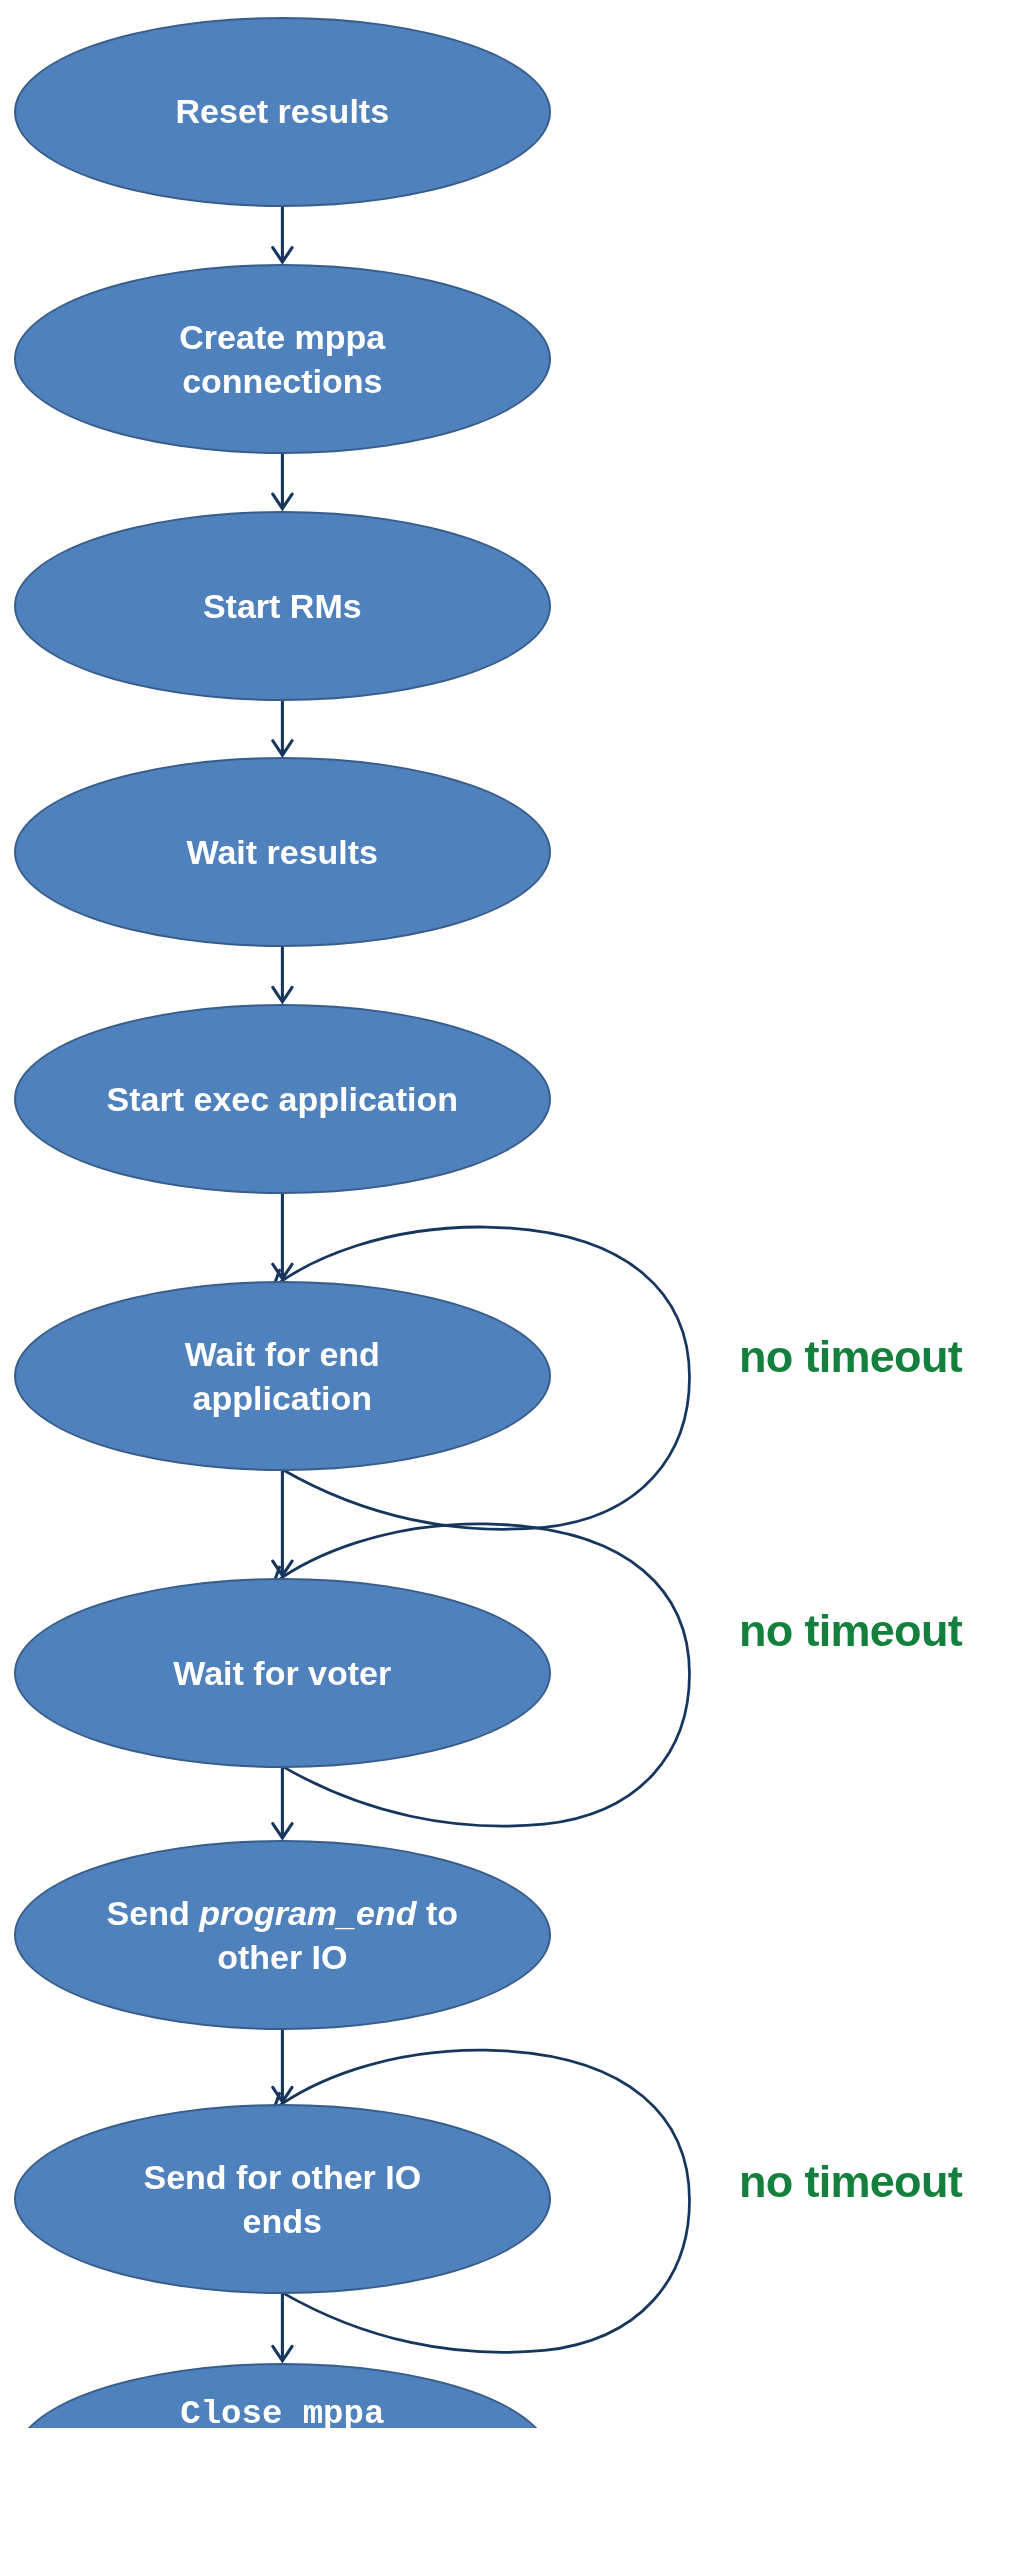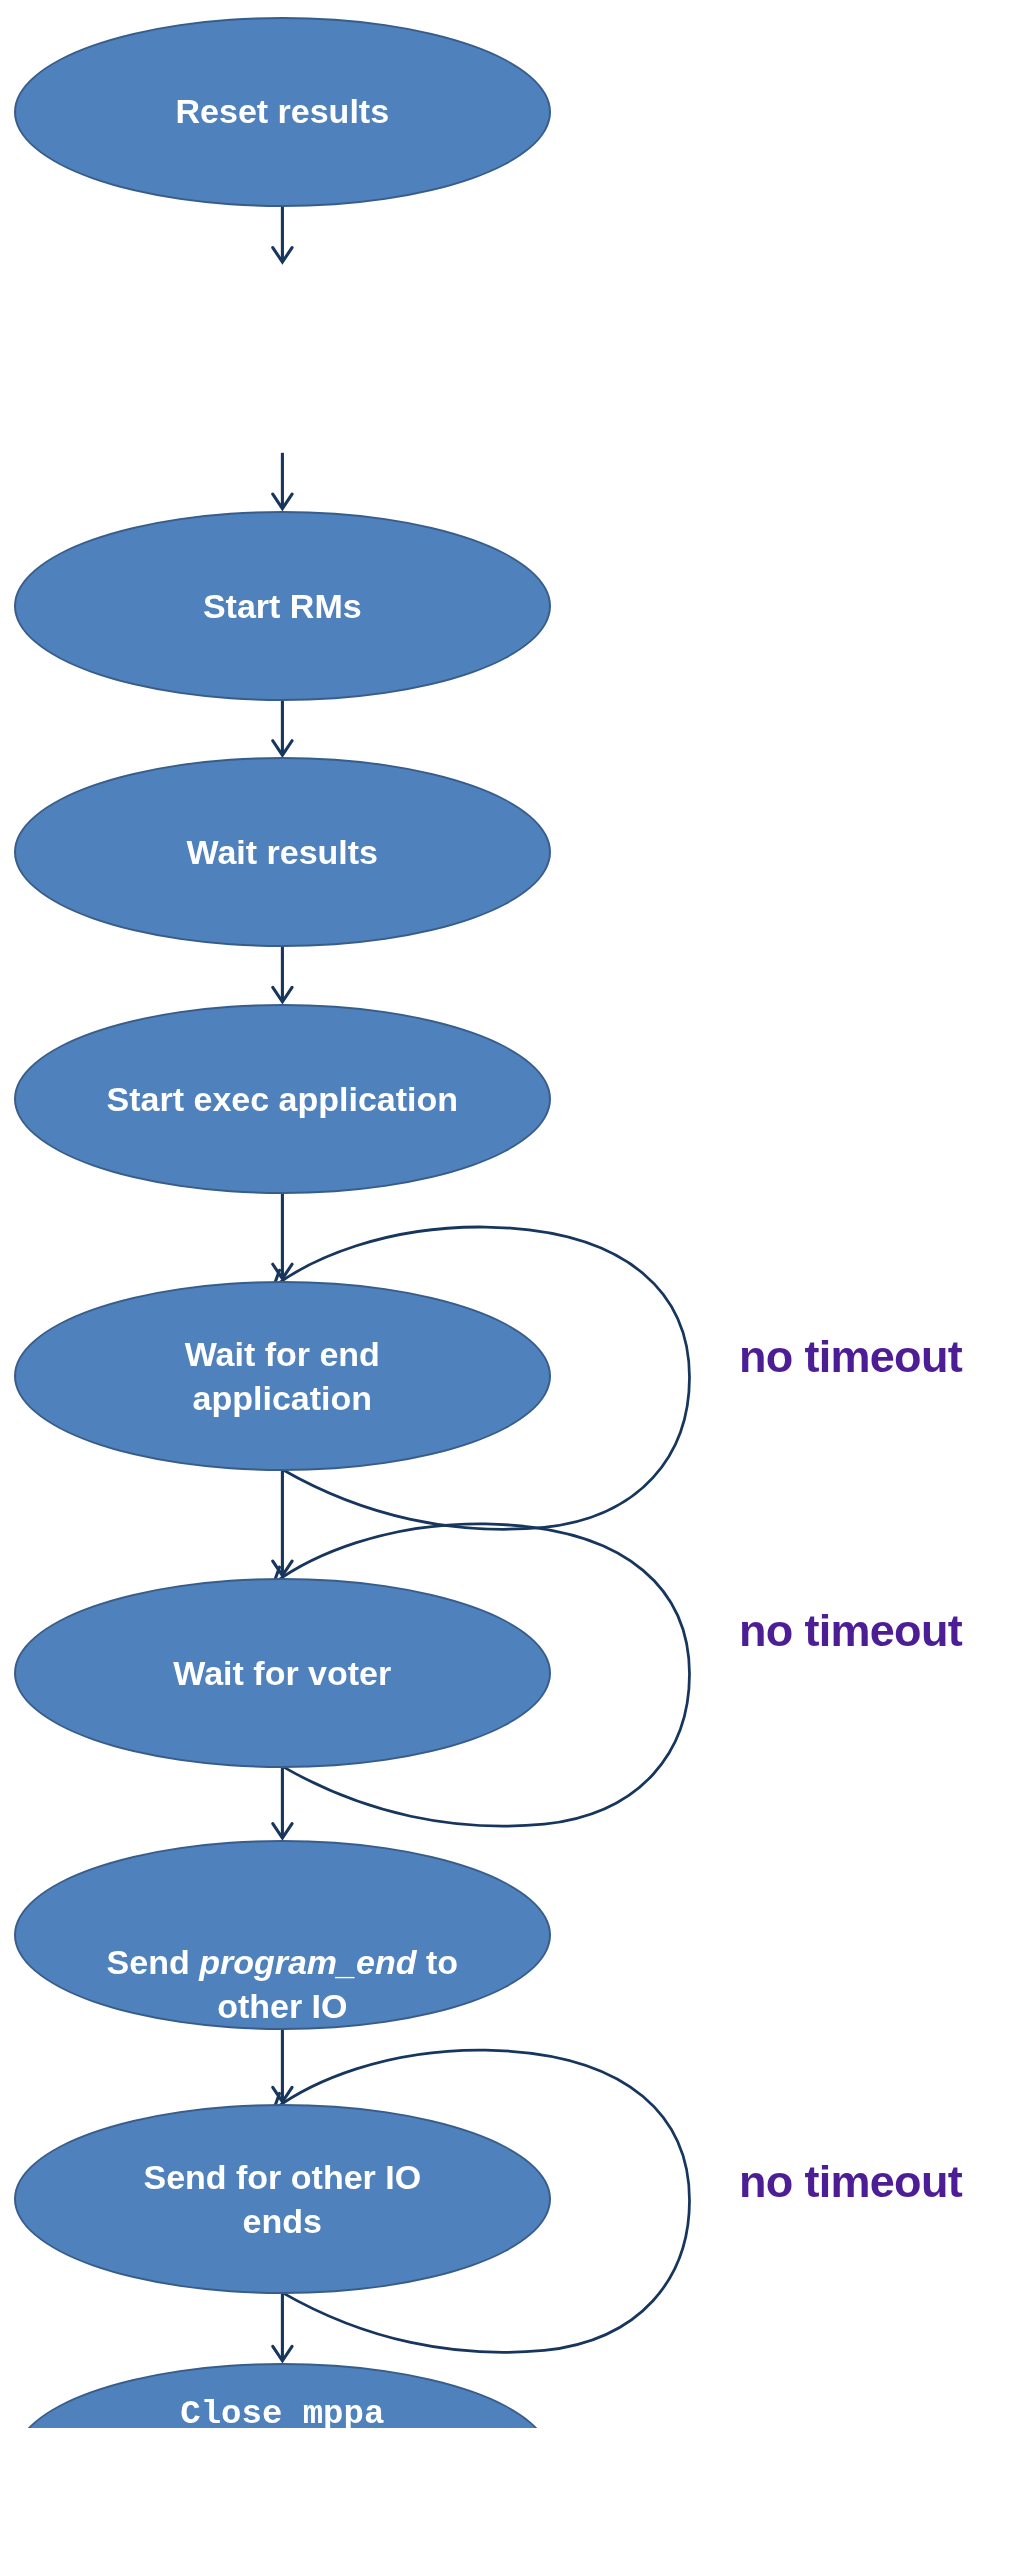--- a/index.html
+++ b/index.html
@@ -35,21 +35,21 @@
     font-weight: bold;
     font-size: 34px;
     line-height: 1.3;
     text-align: center;
   }
   .node .label .em {
     font-style: italic;
   }
   .annotation {
     position: absolute;
-    color: #4c1d95;
+    color: #15803d;
     font-weight: bold;
     font-size: 45px;
     letter-spacing: -0.7px;
     white-space: nowrap;
   }
 </style>
 </head>
 <body>
 
 <div id="canvas">
@@ -80,20 +80,23 @@
                C 1001 2315, 920 2216, 705 2212 C 560 2210, 452 2258, 398 2298" marker-end="url(#chev)"></path>
       <path d="M 410 3328 C 530 3397, 660 3424, 790 3412 C 930 3397, 1001 3307, 1001 3194
                C 1001 3079, 920 2980, 705 2976 C 560 2974, 452 3022, 398 3062" marker-end="url(#chev)"></path>
     </g>
   </svg>
 
   <div class="node" style="left:13.8px; top:16.5px;">
     <div class="label" style="max-width:427px;">Reset results</div>
   </div>
 
+  <div class="node" style="left:13.8px; top:264px;">
+    <div class="label" style="max-width:331px;">Create mppa connections</div>
+  </div>
 
   <div class="node" style="left:13.8px; top:511px;">
     <div class="label" style="max-width:427px;">Start RMs</div>
   </div>
 
   <div class="node" style="left:13.8px; top:757px;">
     <div class="label" style="max-width:427px;">Wait results</div>
   </div>
 
   <div class="node" style="left:13.8px; top:1004px;">
@@ -101,21 +104,21 @@
   </div>
 
   <div class="node" style="left:13.8px; top:1281px;">
     <div class="label" style="max-width:331px;">Wait for end application</div>
   </div>
 
   <div class="node" style="left:13.8px; top:1578px;">
     <div class="label" style="max-width:331px;">Wait for voter</div>
   </div>
 
-  <div class="node" style="left:13.8px; top:1840px;align-items:flex-end;">
+  <div class="node" style="left:13.8px; top:1840px;">
     <div class="label" style="max-width:386px;"><span>Send </span><span class="em">program_end</span><span> to other IO</span></div>
   </div>
 
   <div class="node" style="left:13.8px; top:2104px;">
     <div class="label" style="max-width:344px;">Send for other IO ends</div>
   </div>
 
   <div class="node" style="left:13.8px; top:2363px;">
     <div class="label" style="max-width:386px;font-family:Liberation Mono, monospace;">Close mppa connections and exit</div>
   </div>

